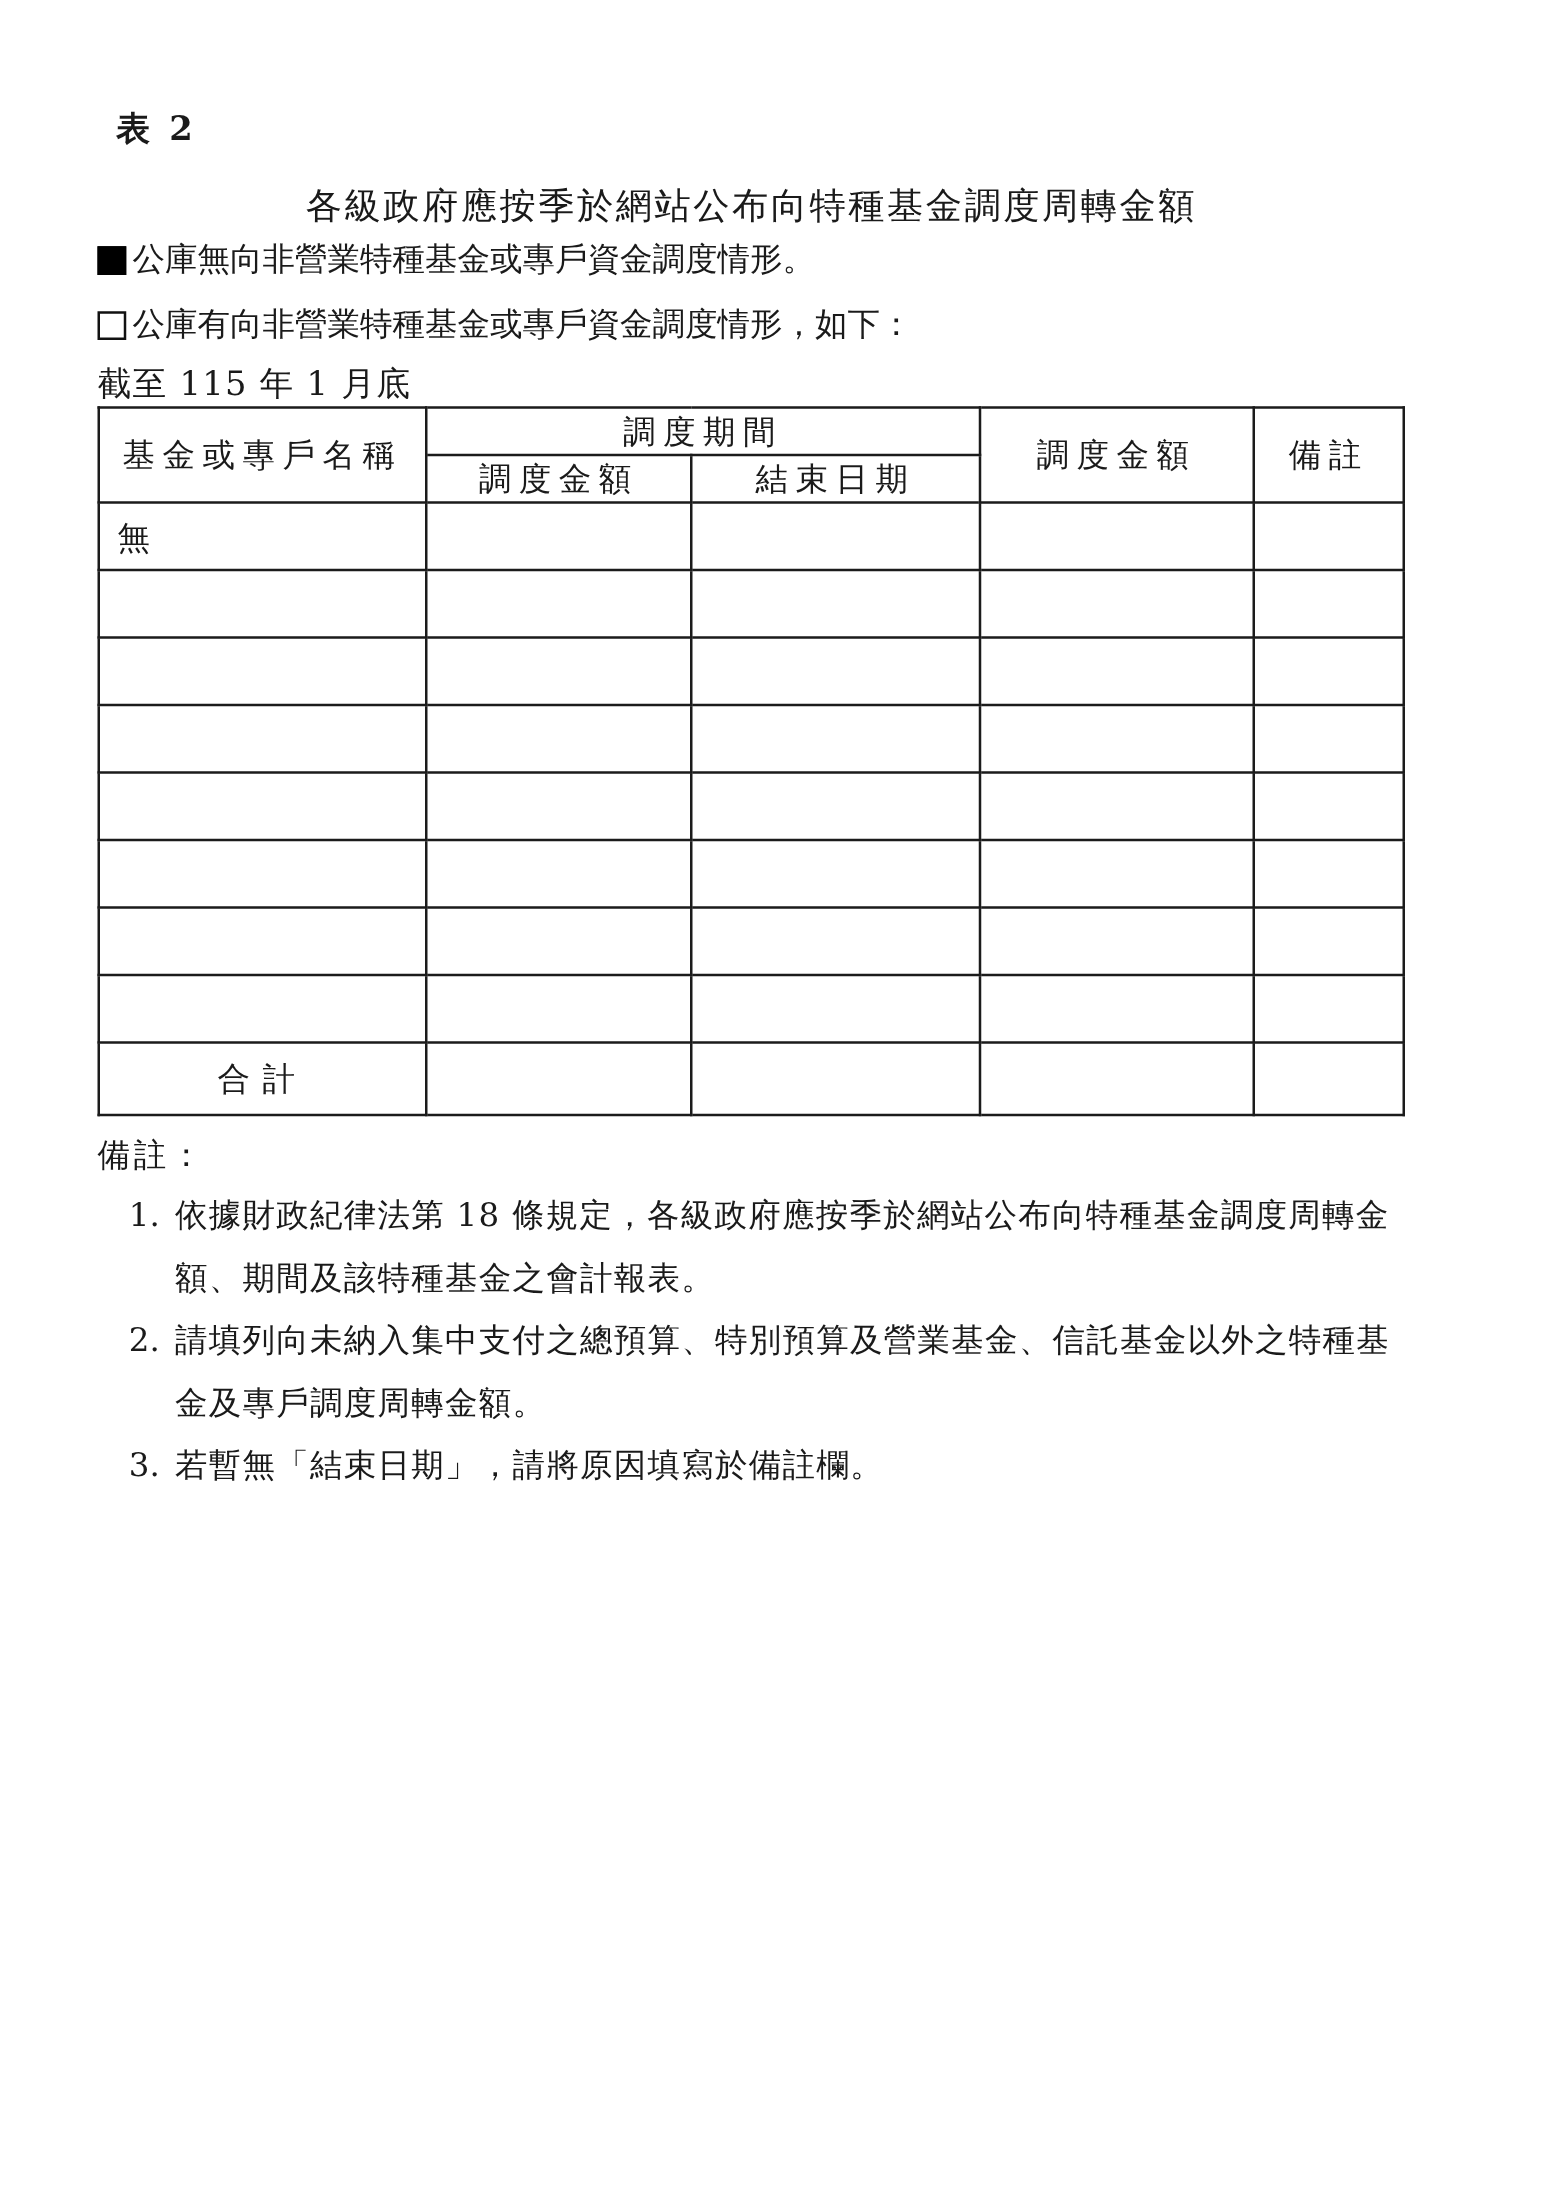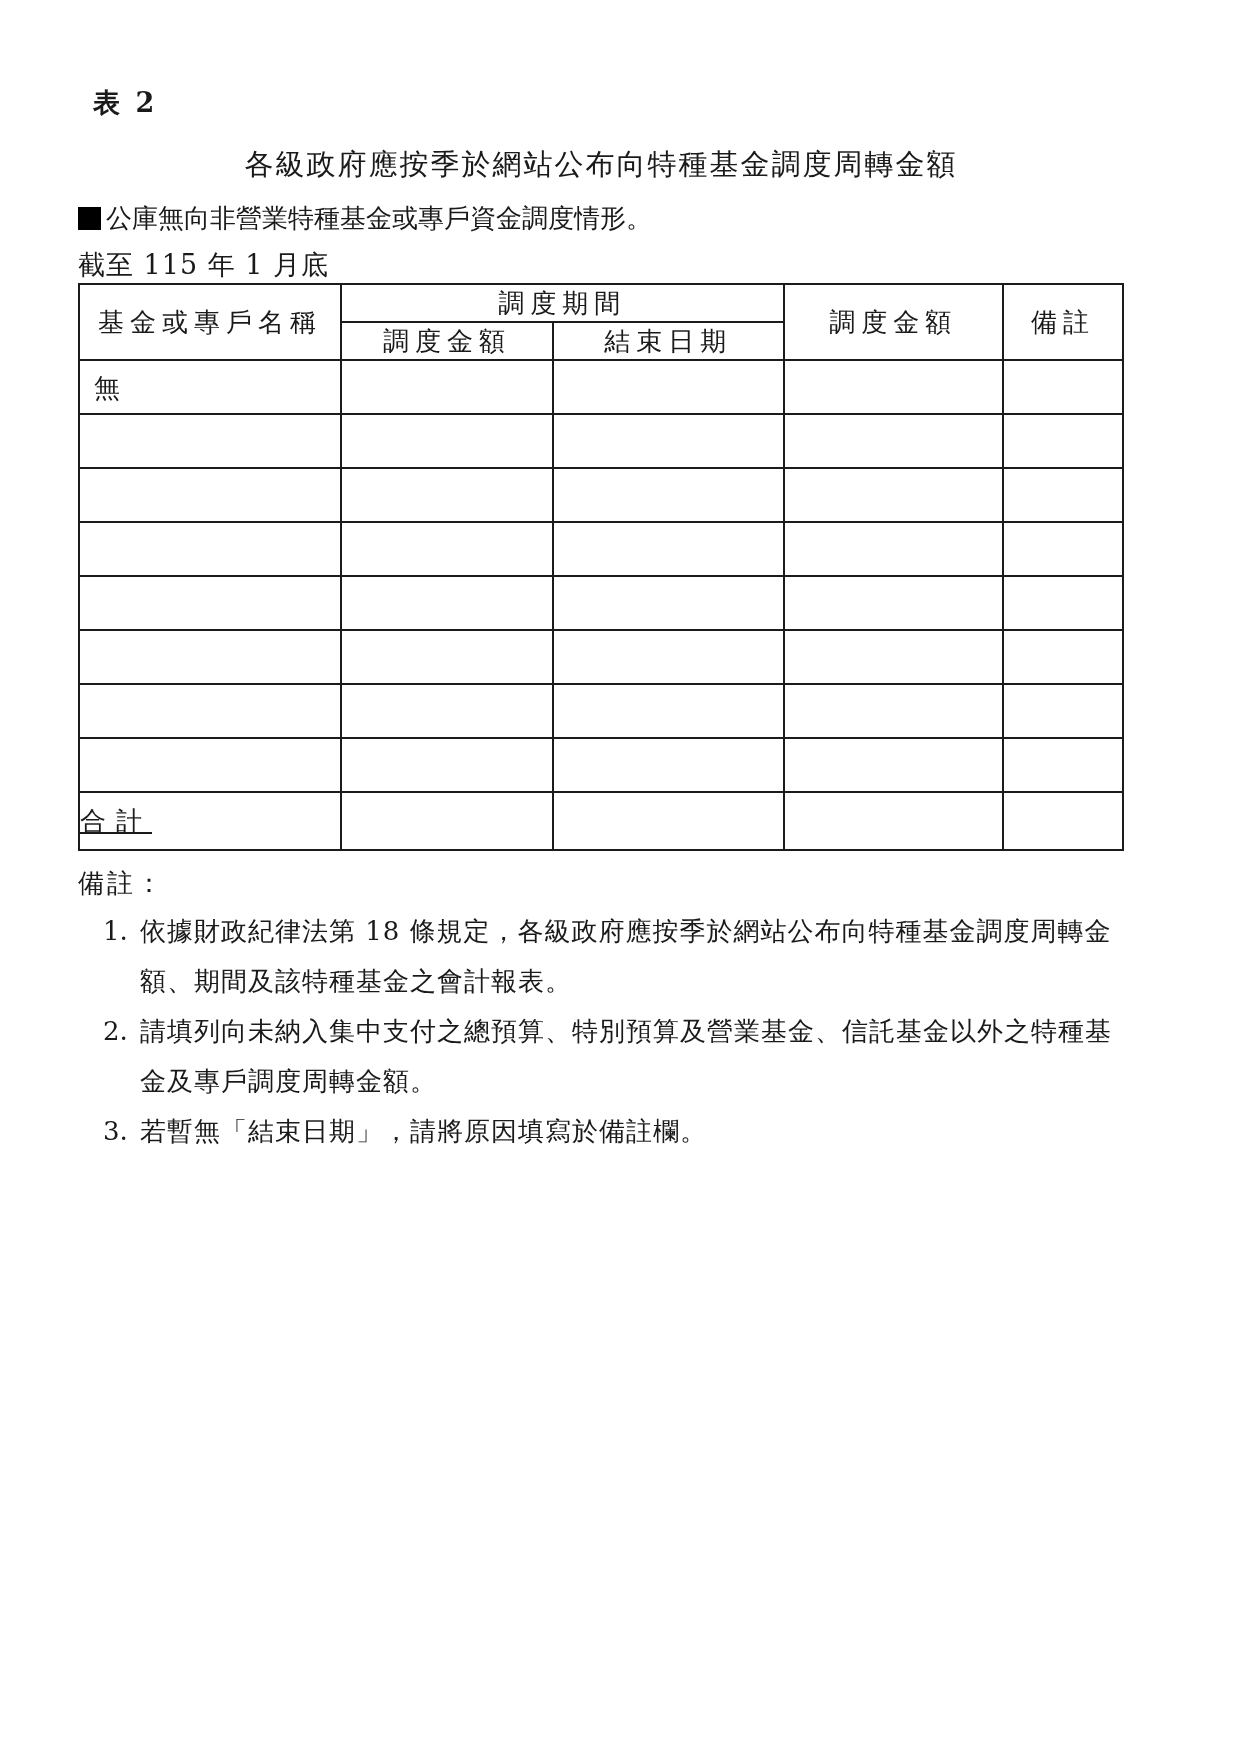--- a/index.html
+++ b/index.html
@@ -25,21 +25,21 @@
     letter-spacing: 2px;
     font-weight: 400;
   }
   .cb-line {
     display: flex;
     align-items: center;
     font-size: 26px;
     line-height: 42px;
     margin-top: 10px;
   }
-  .cb-line.first { margin-top: 12px; }
+  .cb-line.first { margin-top: 2px; }
   .cb {
     width: 23px; height: 23px;
     flex: none;
     margin-right: 5px;
     display: inline-block;
   }
   .cb.filled { background: #000; border: 2px solid #000; }
   .cb.empty  { background: #fff; border: 2.5px solid #111; }
   .asof {
     margin-top: 8px;
@@ -75,24 +75,23 @@
   }
   .grid td.cell { height: 54px; }
   .grid td.fund {
     vertical-align: bottom;
     text-align: left;
     padding: 0 0 7px 14px;
     letter-spacing: 2px;
   }
   .grid tr.total-row td { height: 58px; }
   .grid td.total-label {
-    text-align: left;
+    text-align: center;
     vertical-align: middle;
     letter-spacing: 10px;
-    text-decoration: underline;
   }
 
   .notes { margin-top: 9px; font-size: 26px; }
   .notes-heading { line-height: 46px; letter-spacing: 3px; }
   .note-list { list-style: none; margin-left: 25px; }
   .note-list li {
     display: grid;
     grid-template-columns: 37px 1fr;
     line-height: 50px;
   }
@@ -106,20 +105,24 @@
 
   <div class="table-label">表 2</div>
 
   <div class="doc-title">各級政府應按季於網站公布向特種基金調度周轉金額</div>
 
   <div class="cb-line first">
     <span id="cb-none" class="cb filled"></span>
     <span>公庫無向非營業特種基金或專戶資金調度情形。</span>
   </div>
 
+  <div class="cb-line">
+    <span id="cb-has" class="cb empty"></span>
+    <span>公庫有向非營業特種基金或專戶資金調度情形，如下：</span>
+  </div>
 
   <div class="asof">截至 115 年 1 月底</div>
 
 
   <table class="grid">
     <colgroup>
       <col style="width:25.1%">
       <col style="width:20.3%">
       <col style="width:22.1%">
       <col style="width:21.0%">

